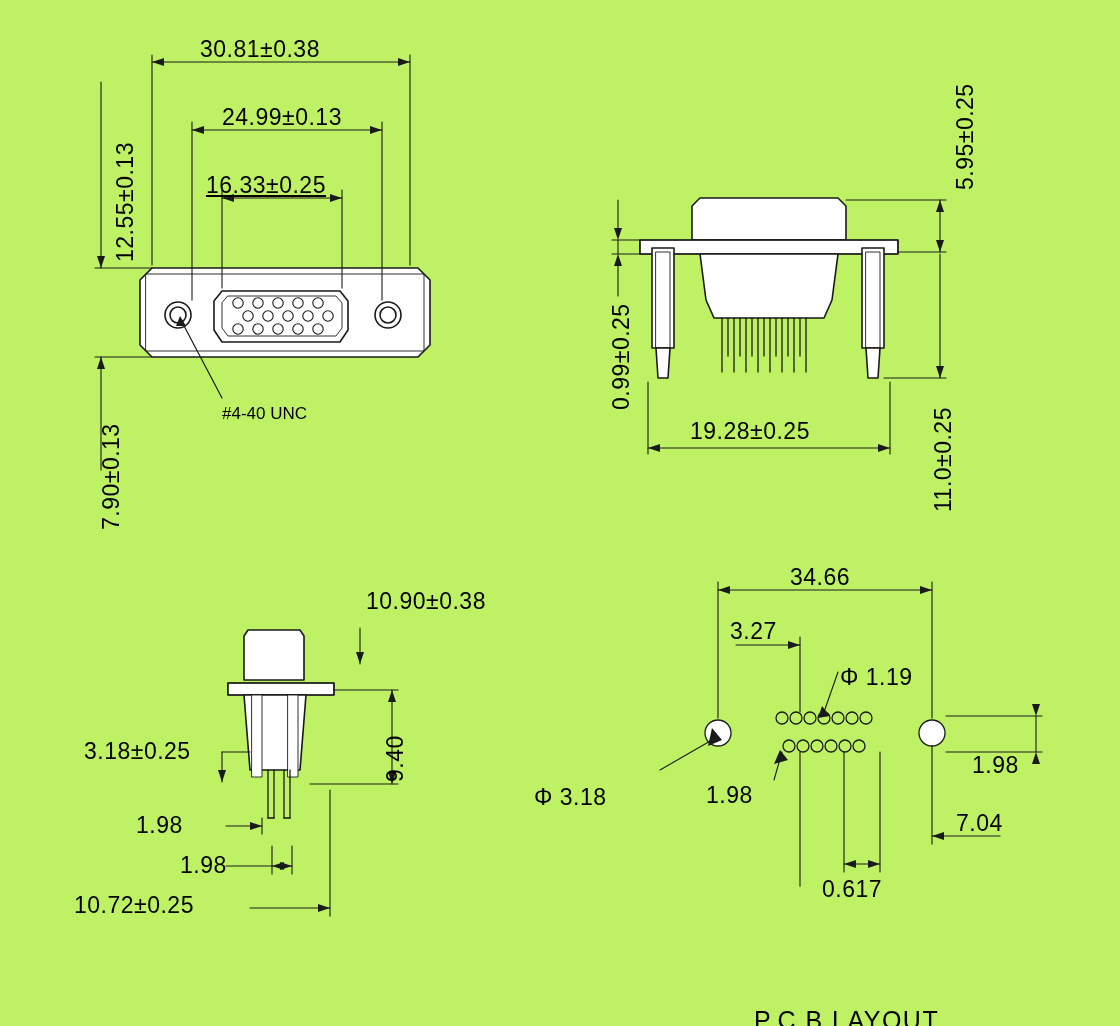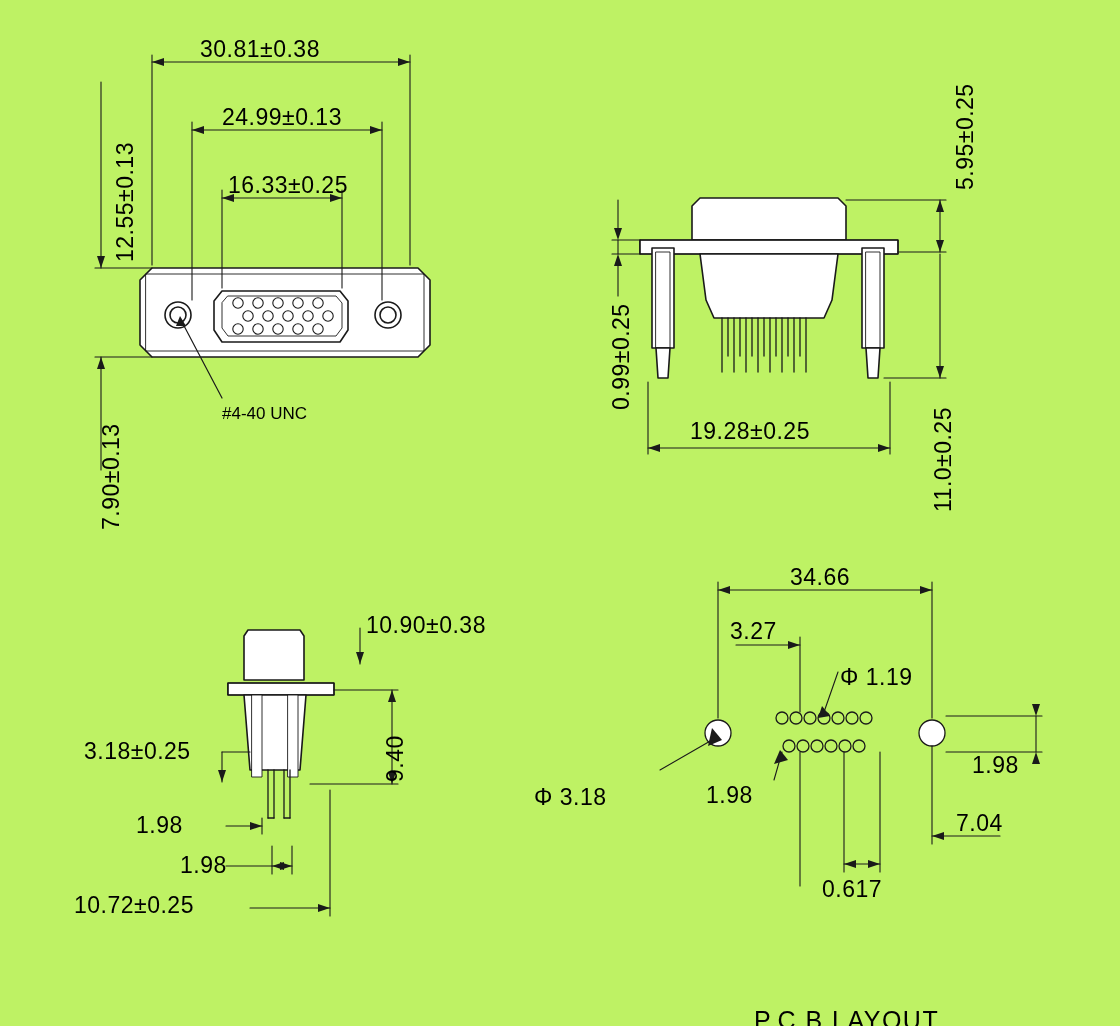--- a/index.html
+++ b/index.html
@@ -305,31 +305,31 @@
         <polygon points="880,864 868,860 868,868" fill="#1a1a1a" stroke="none"></polygon>
 
         <line x1="800" y1="752" x2="800" y2="886"></line>
       </g>
 
     </g>
   </svg>
 
   <div class="dimtext" style="left:200px; top:36px;">30.81±0.38</div>
   <div class="dimtext" style="left:222px; top:104px;">24.99±0.13</div>
-  <div class="dimtext" style="left:228px; top:172px;">16.33±0.25</div>
+  <div class="dimtext" style="left:206px; top:172px;text-decoration:underline;">16.33±0.25</div>
   <div class="dimtext vert" style="left:112px; top:262px;">12.55±0.13</div>
   <div class="dimtext vert" style="left:98px; top:530px;">7.90±0.13</div>
   <div class="note" style="left:222px; top:404px;">#4-40 UNC</div>
 
   <div class="dimtext vert" style="left:952px; top:190px;">5.95±0.25</div>
   <div class="dimtext vert" style="left:608px; top:410px;">0.99±0.25</div>
   <div class="dimtext" style="left:690px; top:418px;">19.28±0.25</div>
   <div class="dimtext vert" style="left:930px; top:512px;">11.0±0.25</div>
 
-  <div class="dimtext" style="left:366px; top:588px;margin-top:24px;">10.90±0.38</div>
+  <div class="dimtext" style="left:366px; top:588px;">10.90±0.38</div>
   <div class="dimtext vert" style="left:382px; top:782px;">9.40</div>
   <div class="dimtext" style="left:84px; top:738px;">3.18±0.25</div>
   <div class="dimtext" style="left:136px; top:812px;">1.98</div>
   <div class="dimtext" style="left:180px; top:852px;">1.98</div>
   <div class="dimtext" style="left:74px; top:892px;">10.72±0.25</div>
 
   <div class="dimtext" style="left:790px; top:564px;">34.66</div>
   <div class="dimtext" style="left:730px; top:618px;">3.27</div>
   <div class="dimtext" style="left:840px; top:664px;">Φ 1.19</div>
   <div class="dimtext" style="left:534px; top:784px;">Φ 3.18</div>

